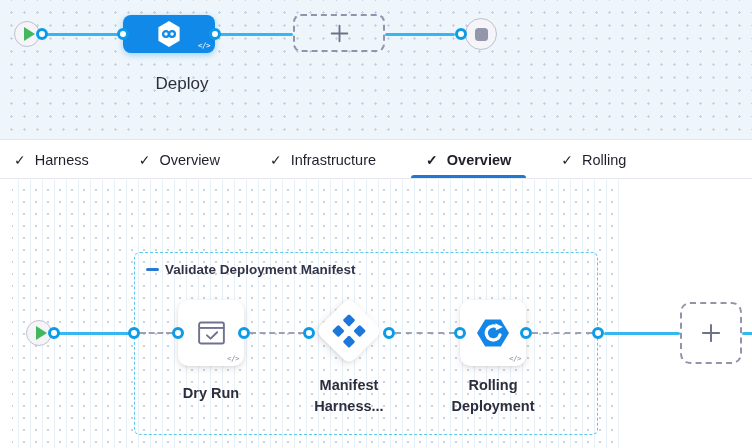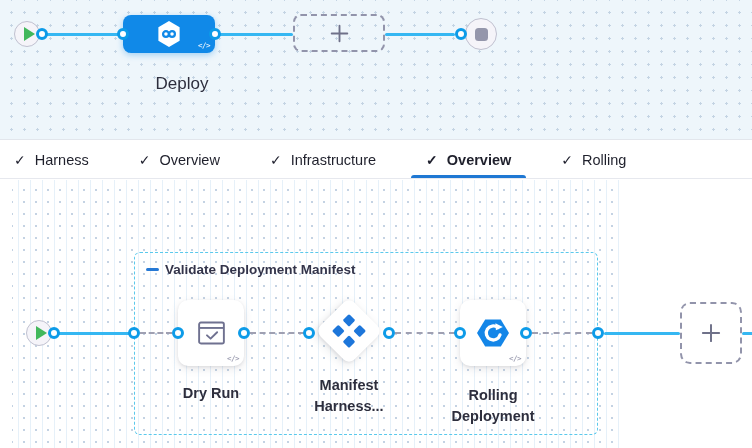--- a/index.html
+++ b/index.html
@@ -218,16 +218,16 @@
 
     <div class="dashed-box" style="left:668px; top:122px; width:62px; height:62px; border-radius:10px;">
       <svg viewBox="0 0 24 24" width="26" height="26">
         <path d="M12 4.5 V19.5 M4.5 12 H19.5" stroke="#6f7189" stroke-width="1.8" stroke-linecap="round"></path>
       </svg>
     </div>
     <div class="line-solid" style="left:730px; top:151.5px; width:22px;"></div>
 
     <div class="node-label" style="left:149px; top:197px; width:100px;margin-top:6px;">Dry Run</div>
     <div class="node-label" style="left:293px; top:195px; width:88px;">Manifest Harness...</div>
-    <div class="node-label" style="left:426px; top:195px; width:110px;margin-top:10px;">Rolling Deployment</div>
+    <div class="node-label" style="left:426px; top:195px; width:110px;">Rolling Deployment</div>
   </div>
 
 </div>
 
 </body></html>

